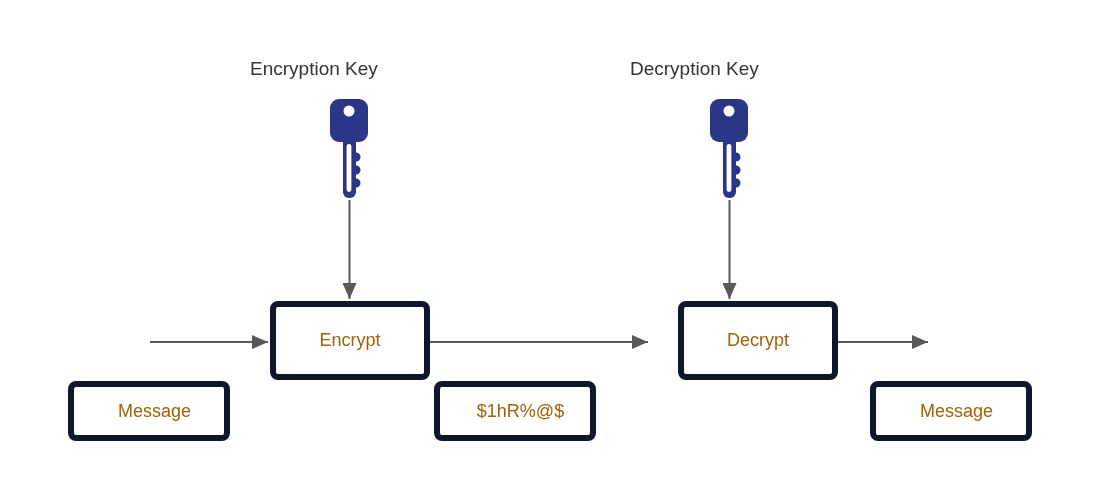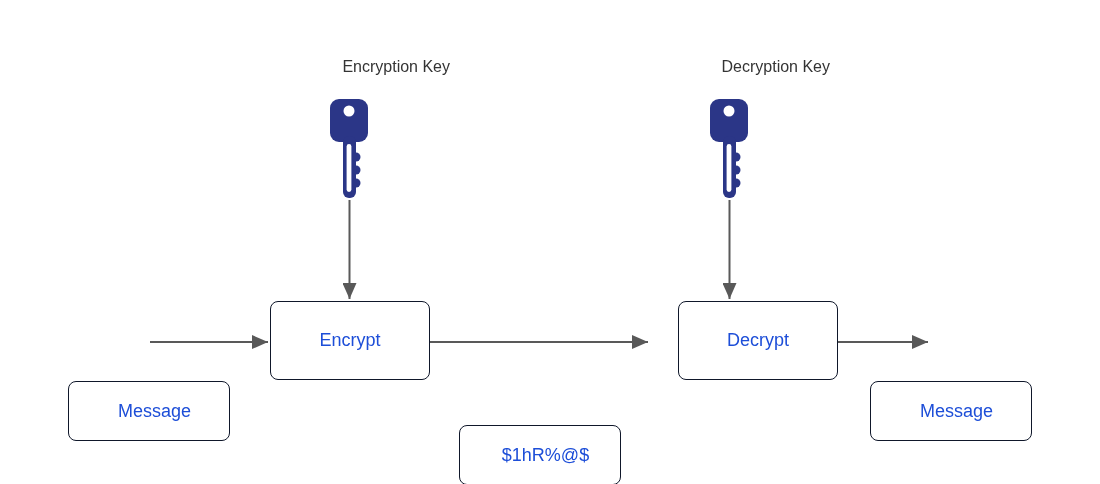--- a/index.html
+++ b/index.html
@@ -18,53 +18,53 @@
   .connector-layer {
     position: absolute;
     left: 0; top: 0;
     width: 1100px;
     height: 484px;
     pointer-events: none;
   }
   .key-label {
     position: absolute;
     width: 200px;
-    text-align: right;
-    font-size: 16px;
+    text-align: left;
+    font-size: 19px;
     color: #343434;
     white-space: nowrap;
   }
   .key-label.enc { left: 250px; top: 58px; }
   .key-label.dec { left: 630px; top: 58px; }
   .key-icon {
     position: absolute;
     width: 40px;
     height: 102px;
   }
   .key-icon.enc { left: 329px; top: 98px; }
   .key-icon.dec { left: 709px; top: 98px; }
   .node {
     position: absolute;
     background: #ffffff;
-    border: 1px solid #0f172a;
+    border: 6px solid #0f172a;
     border-radius: 8px;
     display: flex;
     align-items: center;
     justify-content: center;
     font-size: 18px;
-    color: #1d4ed8;
+    color: #a16207;
     box-sizing: border-box;
     white-space: nowrap;
   }
   .node.process { width: 160px; height: 79px; top: 301px; }
   .node.encrypt { left: 270px; }
   .node.decrypt { left: 678px; }
   .node.data { width: 162px; height: 60px; top: 381px; padding-left: 11px; }
   .node.msg-left  { left: 68px; }
-  .node.cipher    { left: 459px; margin-top: 44px; }
+  .node.cipher    { left: 434px; }
   .node.msg-right { left: 870px; }
 </style>
 </head>
 <body>
 
 <div class="canvas">
 
   <svg class="connector-layer" viewBox="0 0 1100 484" xmlns="http://www.w3.org/2000/svg">
     <defs>
       <marker id="arrowhead" markerUnits="userSpaceOnUse" markerWidth="18" markerHeight="14" refX="16" refY="7" orient="auto">

